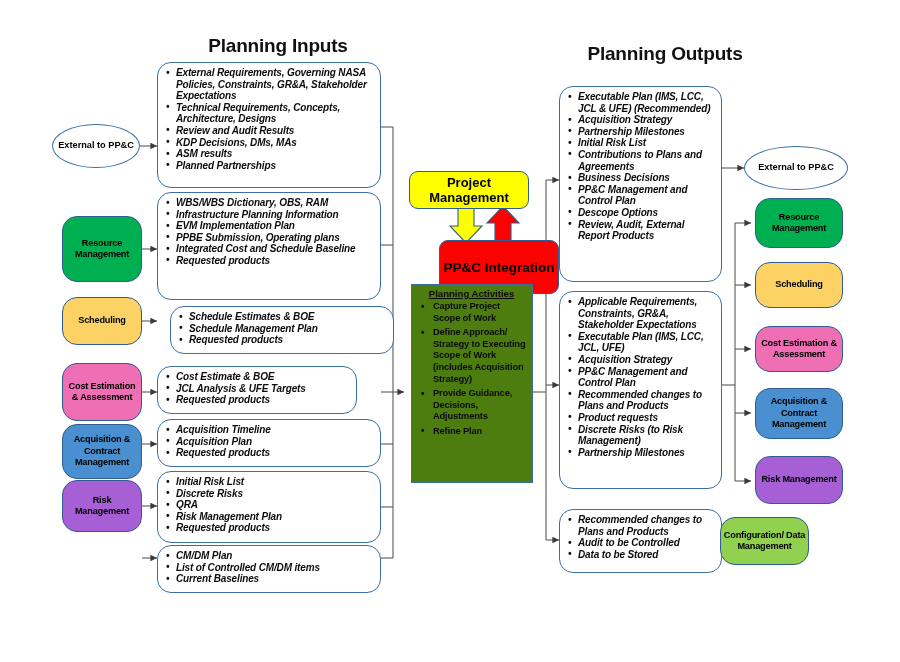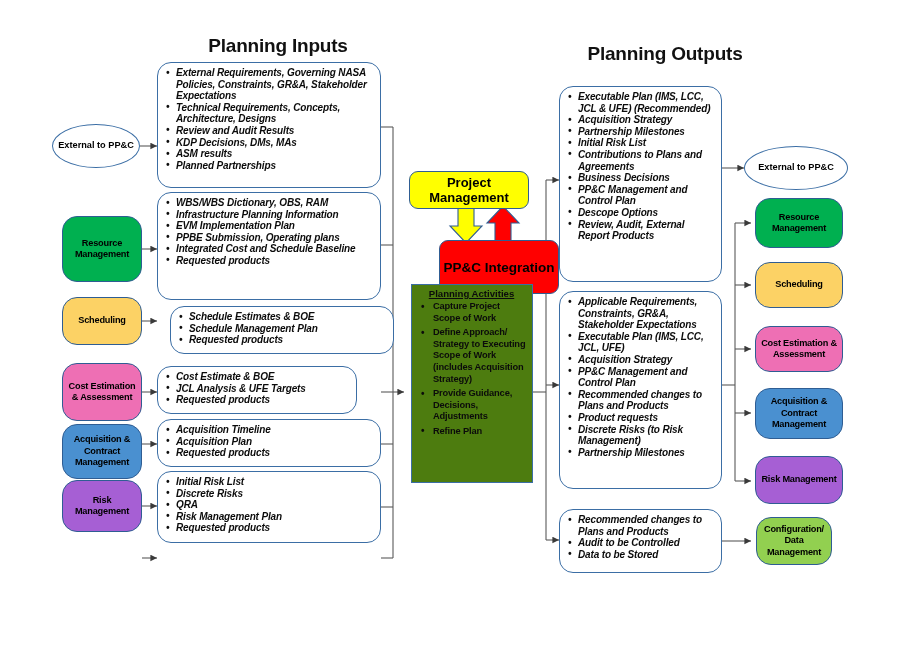--- a/index.html
+++ b/index.html
@@ -251,20 +251,27 @@
   <div class="node listbox" style="left:157px;top:471px;width:224px;height:72px;">
     <ul>
       <li>Initial Risk List</li>
       <li>Discrete Risks</li>
       <li>QRA</li>
       <li>Risk Management Plan</li>
       <li>Requested products</li>
     </ul>
   </div>
 
+  <div class="node listbox" style="left:157px;top:545px;width:224px;height:48px;">
+    <ul>
+      <li>CM/DM Plan</li>
+      <li>List of Controlled CM/DM items</li>
+      <li>Current Baselines</li>
+    </ul>
+  </div>
 
   <div class="node pmbox" style="left:409px;top:171px;width:120px;height:38px;">
     <span>Project Management</span>
   </div>
 
   <div class="node ppcbox" style="left:411px;top:240px;width:120px;height:54px;margin-left:28px;">
     <span>PP&amp;C Integration</span>
   </div>
 
   <div class="node actbox" style="left:411px;top:284px;width:122px;height:199px;">
@@ -323,17 +330,17 @@
   </div>
   <div class="node colorbox" style="left:755px;top:326px;width:88px;height:46px;background:#EE6FB4;">
     <span>Cost Estimation &amp; Assessment</span>
   </div>
   <div class="node colorbox" style="left:755px;top:388px;width:88px;height:51px;background:#4A90D0;">
     <span>Acquisition &amp; Contract Management</span>
   </div>
   <div class="node colorbox" style="left:755px;top:456px;width:88px;height:48px;background:#A65FD4;">
     <span>Risk Management</span>
   </div>
-  <div class="node colorbox" style="left:756px;top:517px;width:76px;height:48px;background:#92D050;">
+  <div class="node colorbox" style="left:720px;top:517px;width:89px;height:48px;background:#92D050;">
     <span>Configuration/ Data Management</span>
   </div>
 
 </div>
 
 </body></html>

